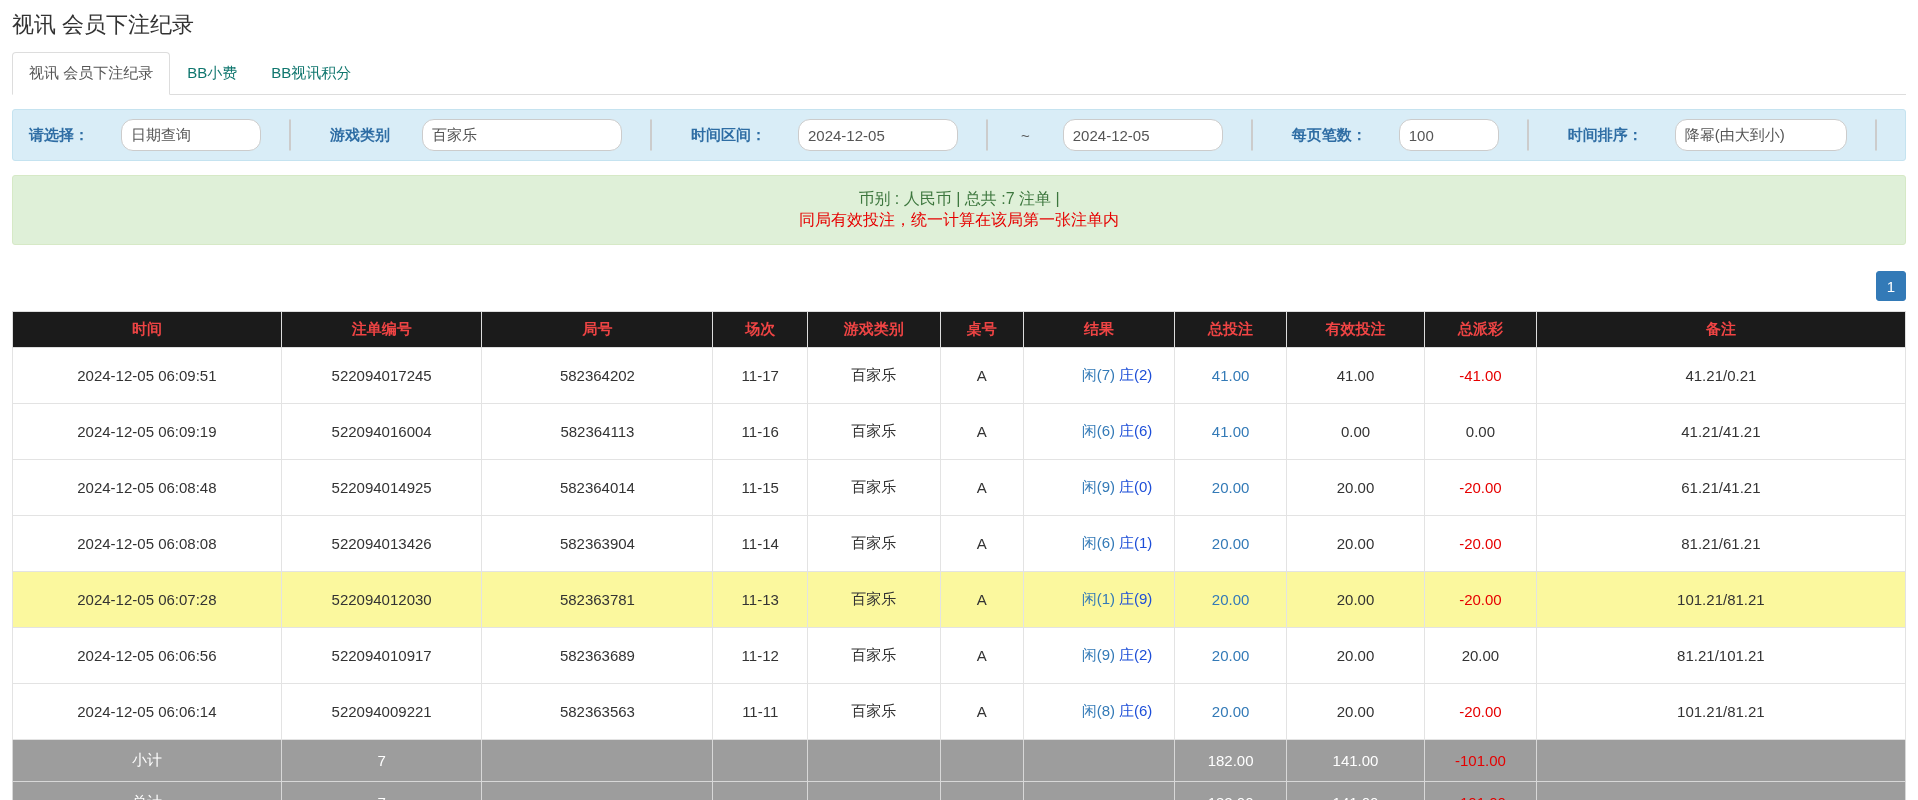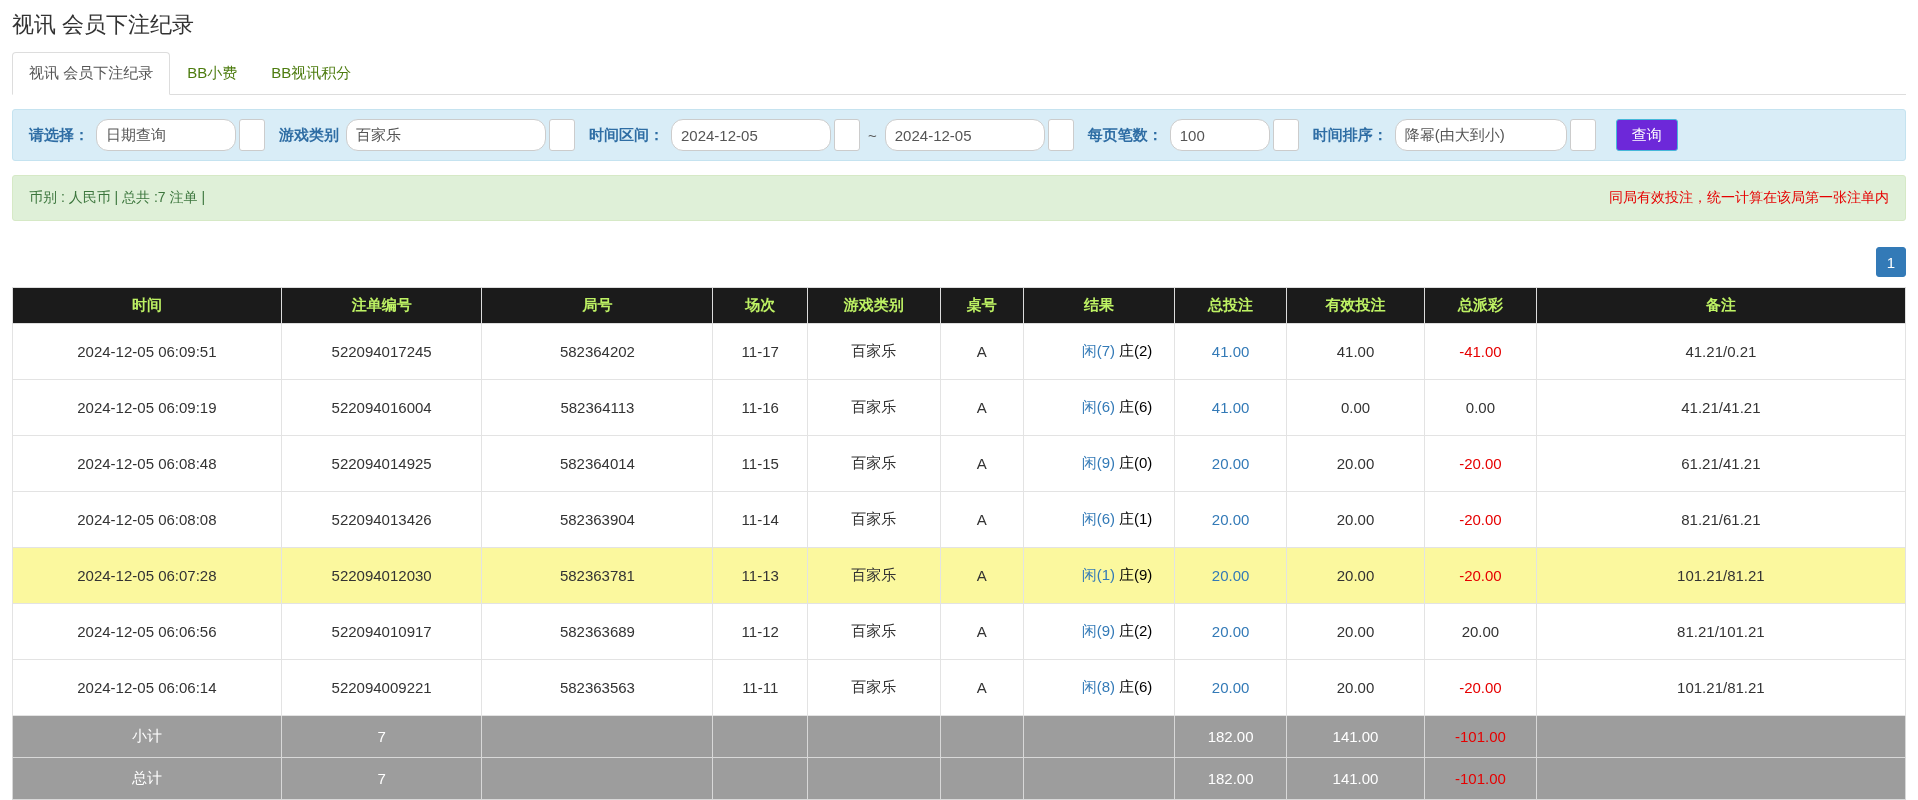--- a/index.html
+++ b/index.html
@@ -8,29 +8,29 @@
     background: #fff; color: #333;
     font-family: "Liberation Sans", "DejaVu Sans", sans-serif;
   }
   .page { padding: 8px 12px 0 12px; }
 
   .page-title { font-size: 22px; font-weight: 500; color: #333; padding: 2px 0 12px 0; }
 
   
   .tabs { display: flex; border-bottom: 1px solid #ddd; }
   .tab {
-    padding: 11px 16px; font-size: 15px; color: #4d7c0f; cursor: pointer;
+    padding: 11px 16px; font-size: 15px; color: #0f766e; cursor: pointer;
     margin-bottom: -1px; border: 1px solid transparent; border-radius: 4px 4px 0 0;
   }
   .tab.active { color: #555; background: #fff; border-color: #ddd #ddd #fff #ddd; }
 
   
   .filter-bar {
     margin-top: 14px; background: #d9edf7; border: 1px solid #c5e3f0; border-radius: 3px;
-    padding: 9px 16px; display: flex; align-items: center; font-size: 15px; white-space: nowrap;
+    padding: 9px 16px; display: flex; align-items: center; font-size: 15px; white-space: nowrap; gap: 25px;
   }
   .flabel { color: #2e6da4; font-weight: bold; margin-right: 7px; }
   .finput {
     height: 32px; border: 1px solid #ccc; border-radius: 12px; background: #fff;
     padding: 0 9px; font-size: 15px; color: #555;
     font-family: "Liberation Sans", "DejaVu Sans", sans-serif;
   }
   .fmini {
     width: 26px; height: 32px; border: 1px solid #ccc; border-radius: 3px;
     background: #fff; display: inline-block; margin-left: 3px; margin-right: 14px;
@@ -40,51 +40,51 @@
   .w100 { width: 100px; } .w170 { width: 172px; }
   .search-btn {
     height: 32px; padding: 0 15px; margin-left: 6px; background: #6d28d9;
     border: 1px solid #46b8da; border-radius: 3px; color: #fff; font-size: 15px; cursor: pointer;
     font-family: "Liberation Sans", "DejaVu Sans", sans-serif;
   }
 
   
   .summary-bar {
     margin-top: 14px; background: #dff0d8; border: 1px solid #d6e9c6; border-radius: 3px;
-    padding: 13px 16px; display: flex; justify-content: space-between; align-items: center; font-size: 14px;
+    padding: 13px 16px; display: flex; justify-content: space-between; align-items: center; font-size: 16px; flex-direction: column;
   }
   .summary-left { color: #3c763d; }
   .summary-right { color: #e60000; }
 
   
   .pagination-top { display: flex; justify-content: flex-end; margin-top: 26px; }
   .page-btn {
     min-width: 30px; height: 30px; padding: 0 6px; background: #337ab7; border: 1px solid #337ab7;
     border-radius: 3px; color: #fff; font-size: 15px; display: flex; align-items: center;
     justify-content: center; cursor: pointer;
   }
 
   
   .data-table {
     width: 100%; margin-top: 10px; border-collapse: collapse; table-layout: fixed; font-size: 15px;
   }
   .c1{width:14.2%}.c2{width:10.6%}.c3{width:12.2%}.c4{width:5%}.c5{width:7%}
   .c6{width:4.4%}.c7{width:8%}.c8{width:5.9%}.c9{width:7.3%}.c10{width:5.9%}.c11{width:19.5%}
   .data-table th {
-    background: #1b1b1b; color: #bef264; font-weight: bold; text-align: center;
+    background: #1b1b1b; color: #ef4444; font-weight: bold; text-align: center;
     padding: 8px 4px; border: 1px solid #ddd; font-size: 15px;
   }
   .data-table td {
     padding: 18px 6px; border: 1px solid #e3e3e3; text-align: center;
     color: #333; background: #fff; overflow: hidden;
   }
   tr.highlight td { background: #fbf89e; }
   td.blue { color: #337ab7; }
   .player { color: #337ab7; margin-right: 4px; padding-left: 36px; }
-  .banker { color: #000000; }
+  .banker { color: #1d4ed8; }
   td.neg { color: #e60000; }
   .footer-row td { background: #9d9d9d; color: #fff; padding: 11px 12px; border-color: #d8d8d8; }
   .footer-row td.neg { color: #e60000; }
 </style>
 </head>
 <body>
 
 <div class="page">
 
   <div class="page-title">视讯 会员下注纪录</div>

